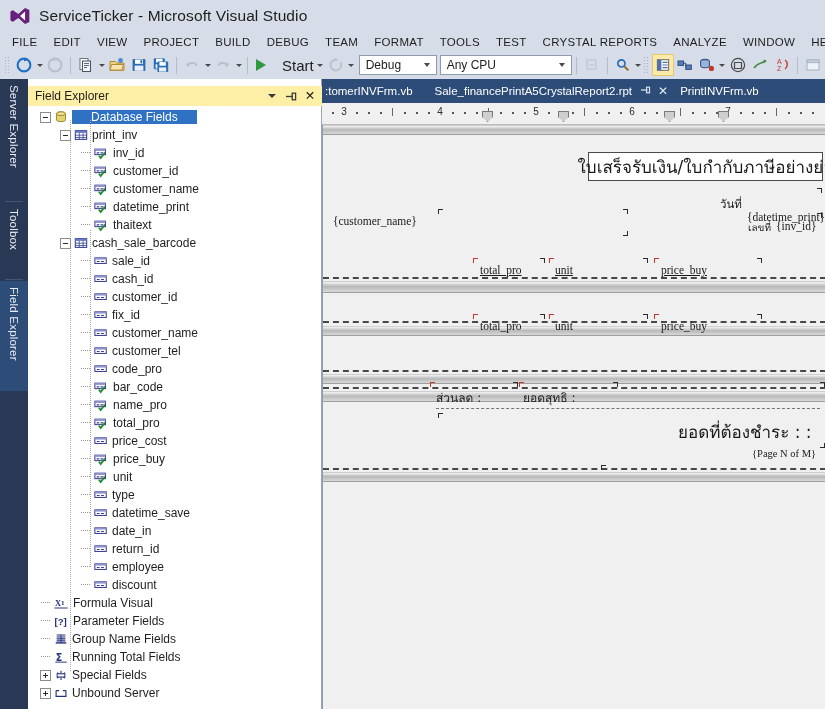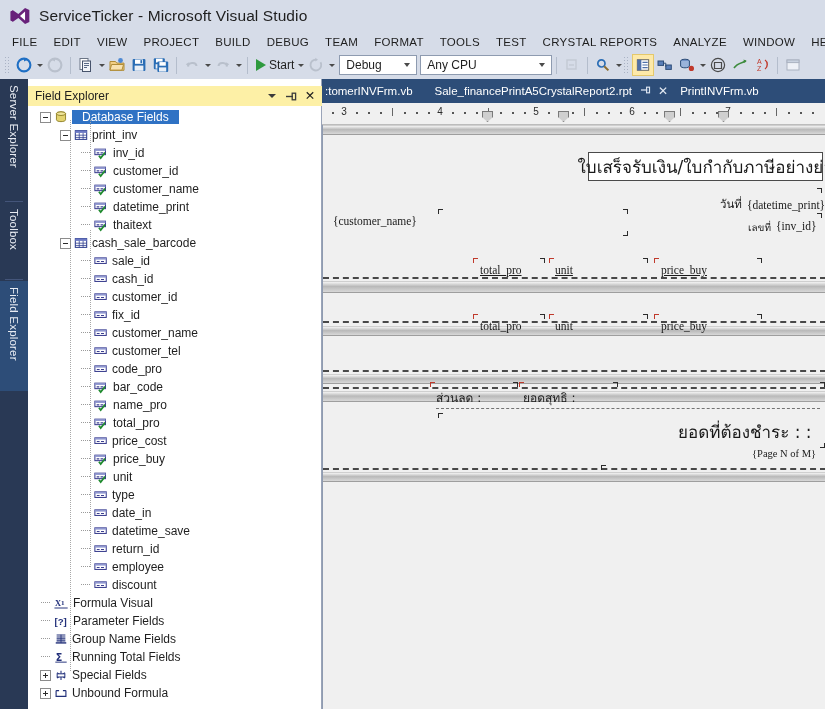--- a/index.html
+++ b/index.html
@@ -70,21 +70,21 @@
     border-left: 3px solid transparent; border-right: 3px solid transparent;
     border-top: 3.5px solid #4a4a4a;
   }
   .tb-sep {
     width: 1px; height: 17px; background: #b4bdcc; margin: 0 4px; flex: 0 0 auto;
   }
   .tb-start {
     display: flex; align-items: center; flex: 0 0 auto;
     padding: 0 2px 0 4px;
   }
-  .tb-start-label { font-size: 12px; color: #1e1e1e; margin-left: 3px; }
+  .tb-start-label { font-size: 15px; color: #1e1e1e; margin-left: 16px; }
   .tb-play {
     width: 0; height: 0;
     border-top: 6px solid transparent; border-bottom: 6px solid transparent;
     border-left: 10px solid #2e9a3e;
   }
   .tb-combo {
     height: 20px; background: #ffffff; border: 1px solid #8e9bb0;
     display: flex; align-items: center; justify-content: space-between;
     font-size: 12px; color: #1e1e1e; padding: 0 3px 0 6px;
     margin-left: 3px; flex: 0 0 auto;
@@ -170,21 +170,21 @@
     position: relative;
   }
   .node .dots::before {
     content: ""; position: absolute; left: 1px; top: 8px;
     width: 9px; height: 1px;
     background-image: linear-gradient(to right, #9a9a9a 50%, transparent 50%);
     background-size: 2px 1px;
   }
   .node .label { margin-left: 2px; }
   .node .label.sel {
-    background: #2f72c4; color: #ffffff; padding: 0 10px;
+    background: #2f72c4; color: #ffffff; padding: 0 19px;
   }
   .ico { flex: 0 0 auto; margin-right: 2px; display: block; }
 
   
   .vline {
     position: absolute; width: 1px;
     background-image: linear-gradient(to bottom, #a8a8a8 50%, transparent 50%);
     background-size: 1px 2px;
   }
 
@@ -773,33 +773,33 @@
           <div class="node">
             <span style="display: inline-block; flex: 0 0 auto; width: 52px;"></span>
             <span class="dots"></span>
             <span style="display: flex; align-items: center; flex: 0 0 auto;">
               <svg class="ico" width="14" height="12" viewBox="0 0 16 12">
                 <rect x="1" y="2.4" width="13" height="6.4" fill="#ffffff" stroke="#3b3f8f" stroke-width="1.2"></rect>
                 <rect x="1" y="2.4" width="13" height="2" fill="#8e96cf"></rect>
                 <path d="M3.2 6.6h3.2M8 6.6h3.4" stroke="#3b3f8f" stroke-width="1.3"></path>
               </svg>
             </span>
+            <span class="label">datetime_save</span>
+          </div>
+          <div class="node">
+            <span style="display: inline-block; flex: 0 0 auto; width: 52px;"></span>
+            <span class="dots"></span>
+            <span style="display: flex; align-items: center; flex: 0 0 auto;">
+              <svg class="ico" width="14" height="12" viewBox="0 0 16 12">
+                <rect x="1" y="2.4" width="13" height="6.4" fill="#ffffff" stroke="#3b3f8f" stroke-width="1.2"></rect>
+                <rect x="1" y="2.4" width="13" height="2" fill="#8e96cf"></rect>
+                <path d="M3.2 6.6h3.2M8 6.6h3.4" stroke="#3b3f8f" stroke-width="1.3"></path>
+              </svg>
+            </span>
             <span class="label">date_in</span>
-          </div>
-          <div class="node">
-            <span style="display: inline-block; flex: 0 0 auto; width: 52px;"></span>
-            <span class="dots"></span>
-            <span style="display: flex; align-items: center; flex: 0 0 auto;">
-              <svg class="ico" width="14" height="12" viewBox="0 0 16 12">
-                <rect x="1" y="2.4" width="13" height="6.4" fill="#ffffff" stroke="#3b3f8f" stroke-width="1.2"></rect>
-                <rect x="1" y="2.4" width="13" height="2" fill="#8e96cf"></rect>
-                <path d="M3.2 6.6h3.2M8 6.6h3.4" stroke="#3b3f8f" stroke-width="1.3"></path>
-              </svg>
-            </span>
-            <span class="label">datetime_save</span>
           </div>
           <div class="node">
             <span style="display: inline-block; flex: 0 0 auto; width: 52px;"></span>
             <span class="dots"></span>
             <span style="display: flex; align-items: center; flex: 0 0 auto;">
               <svg class="ico" width="14" height="12" viewBox="0 0 16 12">
                 <rect x="1" y="2.4" width="13" height="6.4" fill="#ffffff" stroke="#3b3f8f" stroke-width="1.2"></rect>
                 <rect x="1" y="2.4" width="13" height="2" fill="#8e96cf"></rect>
                 <path d="M3.2 6.6h3.2M8 6.6h3.4" stroke="#3b3f8f" stroke-width="1.3"></path>
               </svg>
@@ -888,21 +888,21 @@
           </div>
           <div class="node">
             <span style="display: inline-block; flex: 0 0 auto; width: 12px;"></span>
             <span class="expander plus"></span>
             <span style="display: flex; align-items: center; flex: 0 0 auto;">
               <svg class="ico" width="14" height="13" viewBox="0 0 16 13">
                 <path d="M2.4 3.2v6.6h11.2V3.2" fill="none" stroke="#22307a" stroke-width="1.3"></path>
                 <path d="M2.4 3.2h3.4M10.2 3.2h3.4" stroke="#22307a" stroke-width="1.3"></path>
               </svg>
             </span>
-            <span class="label">Unbound Formula</span>
+            <span class="label">Unbound Server</span>
           </div>
         </div>
     </div>
   </div>
 
   <div class="doctabs">
     <div class="doctab" style="padding-left:3px;">
       <span>:tomerINVFrm.vb</span>
     </div>
     <div class="doctab" style="padding-left:16px;">
@@ -983,21 +983,21 @@
     <div class="dashline" style="left:0px;  top:196px; width:503px;"></div>
     <div class="dashline" style="left:0px;  top:245px; width:503px;"></div>
     <div class="dashline" style="left:0px;  top:262px; width:503px;"></div>
     <div class="dashline" style="left:0px;  top:343px; width:503px;"></div>
 
     <div class="boxed" style="left:265px; top:27px; width:235px; height:29px;">
       <span class="thai" style="position:static; font-size:17px;">ใบเสร็จรับเงิน/ใบกำกับภาษีอย่างย่อ</span>
     </div>
 
     <span class="thai" style="left:397px; top:70px; font-size:11.5px;">วันที่</span>
-    <span class="fld" style="left:424px; top:74px;">{datetime_print}</span>
+    <span class="fld" style="left:424px; top:86px;">{datetime_print}</span>
     <span class="hx tr" style="left:494px; top:63px;"></span>
 
     <span class="thai" style="left:425px; top:95px; font-size:10px;font-family:Liberation Serif, serif;">เลขที่</span>
     <span class="fld" style="left:453px; top:95px;">{inv_id}</span>
     <span class="hx tr" style="left:494px; top:88px;"></span>
 
     <span class="fld" style="left:10px; top:90px;">{customer_name}</span>
     <span class="hx" style="left:115px; top:84px;"></span>
     <span class="hx tr" style="left:300px; top:84px;"></span>
     <span class="hx br" style="left:300px; top:106px;"></span>

